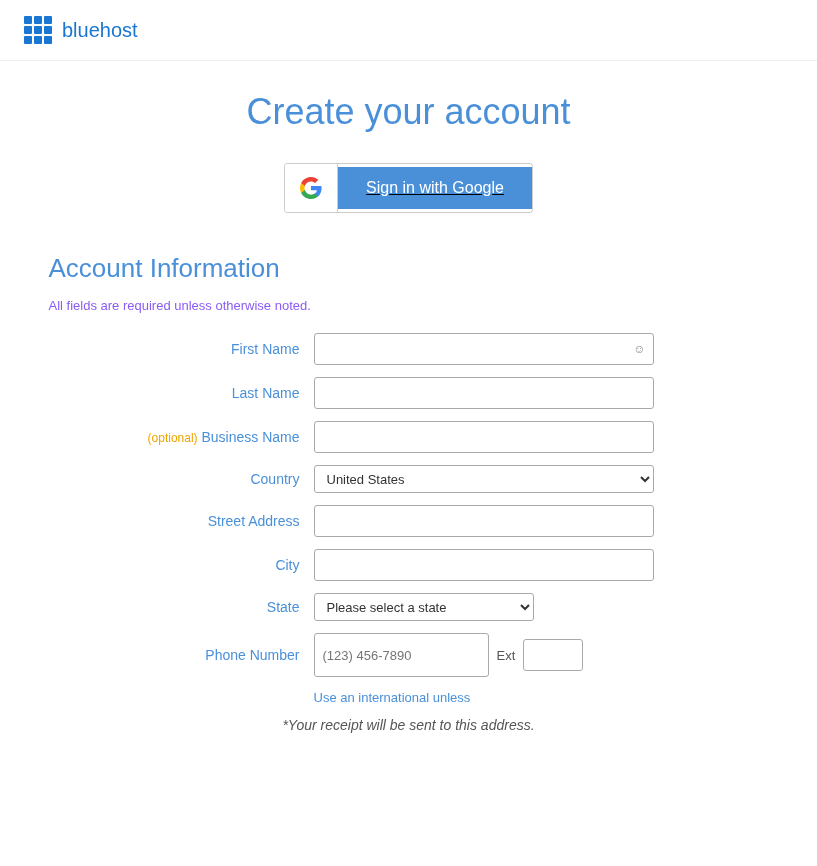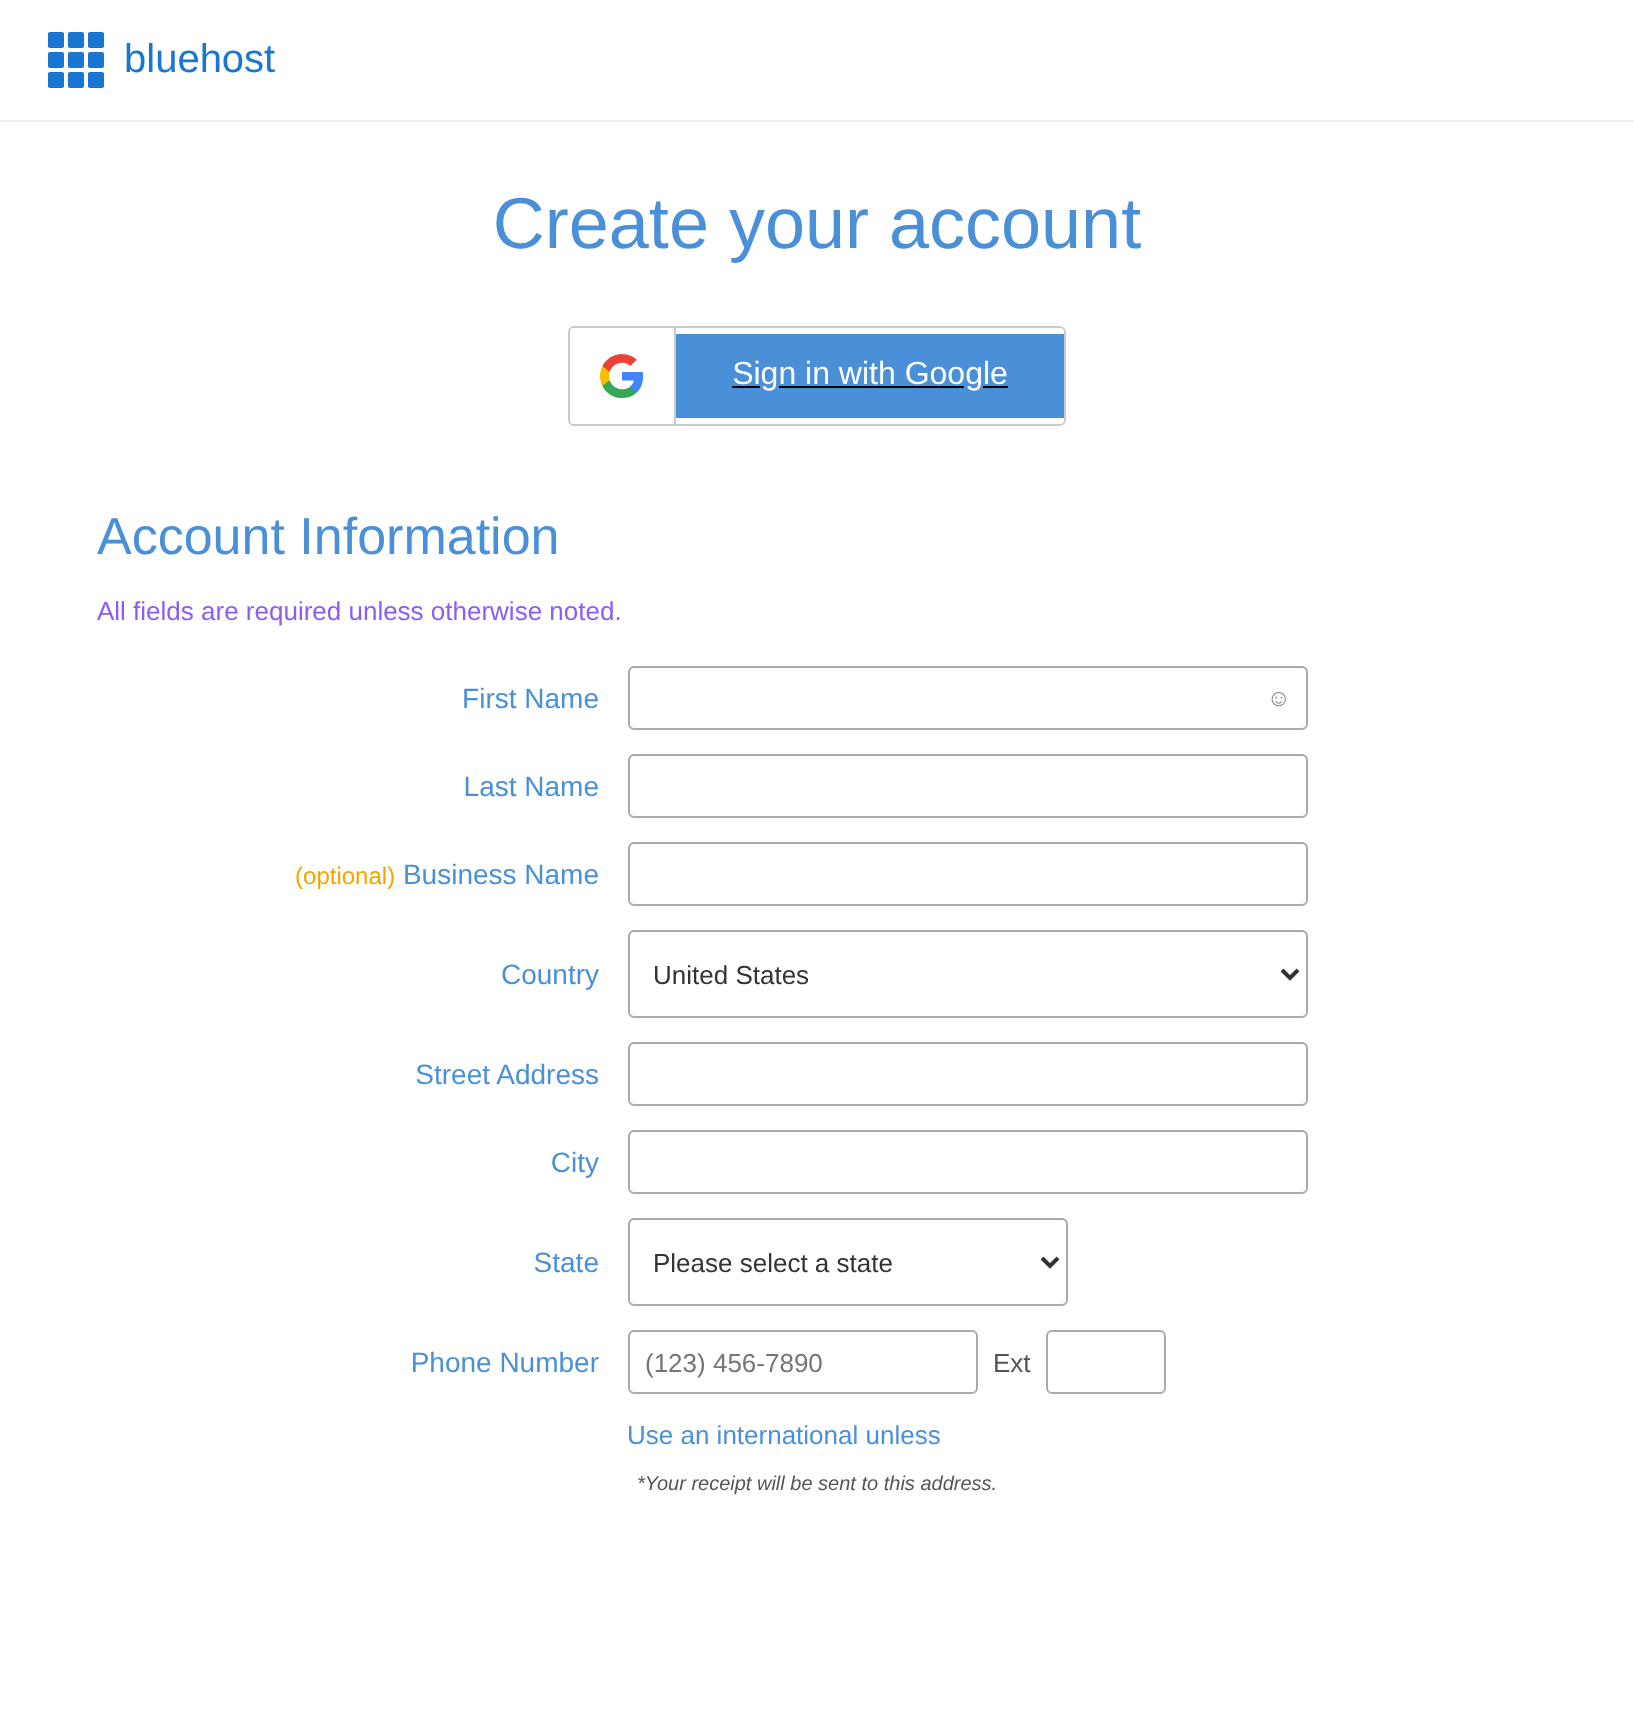--- a/index.html
+++ b/index.html
@@ -122,21 +122,21 @@
       border: 1px solid #aaa;
       border-radius: 3px;
       padding: 4px 8px;
       font-size: 13px;
       color: #333;
       outline: none;
     }
     .form-select {
       flex: 1;
       max-width: 340px;
-      height: 44px;
+      height: 28px;
       border: 1px solid #aaa;
       border-radius: 3px;
       padding: 4px 8px;
       font-size: 13px;
       color: #333;
       background: #fff;
       outline: none;
     }
     .first-name-input-wrap {
       position: relative;
@@ -161,21 +161,21 @@
       color: #888;
       font-size: 12px;
     }
     .phone-row {
       display: flex;
       align-items: center;
       gap: 8px;
     }
     .phone-input {
       width: 175px;
-      height: 32px;
+      height: 44px;
       border: 1px solid #aaa;
       border-radius: 3px;
       padding: 4px 8px;
       font-size: 13px;
       color: #999;
       outline: none;
     }
     .ext-label {
       color: #555;
       font-size: 13px;
@@ -192,21 +192,21 @@
     .intl-link-row {
       margin-bottom: 12px;
     }
     .intl-link {
       color: #4a90d9;
       font-size: 13px;
       text-decoration: none;
       margin-left: 265px;
     }
     .email-note {
-      font-size: 10px;
+      font-size: 14px;
       color: #555;
       text-align: center;
       margin-top: 4px;
       font-style: italic;
     }
     .asterisk {
       color: #d0021b;
     }
 
     

